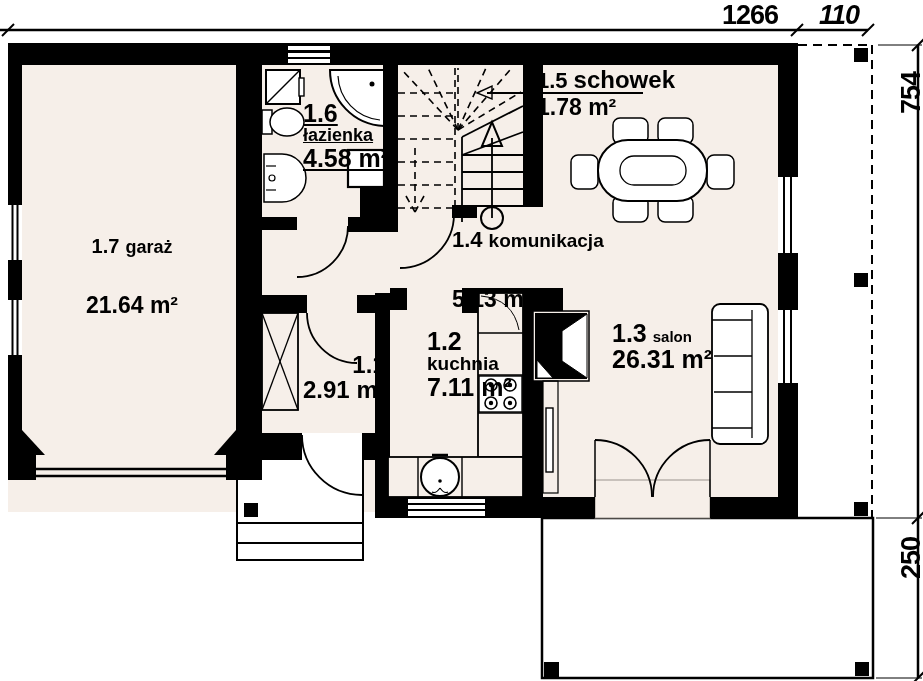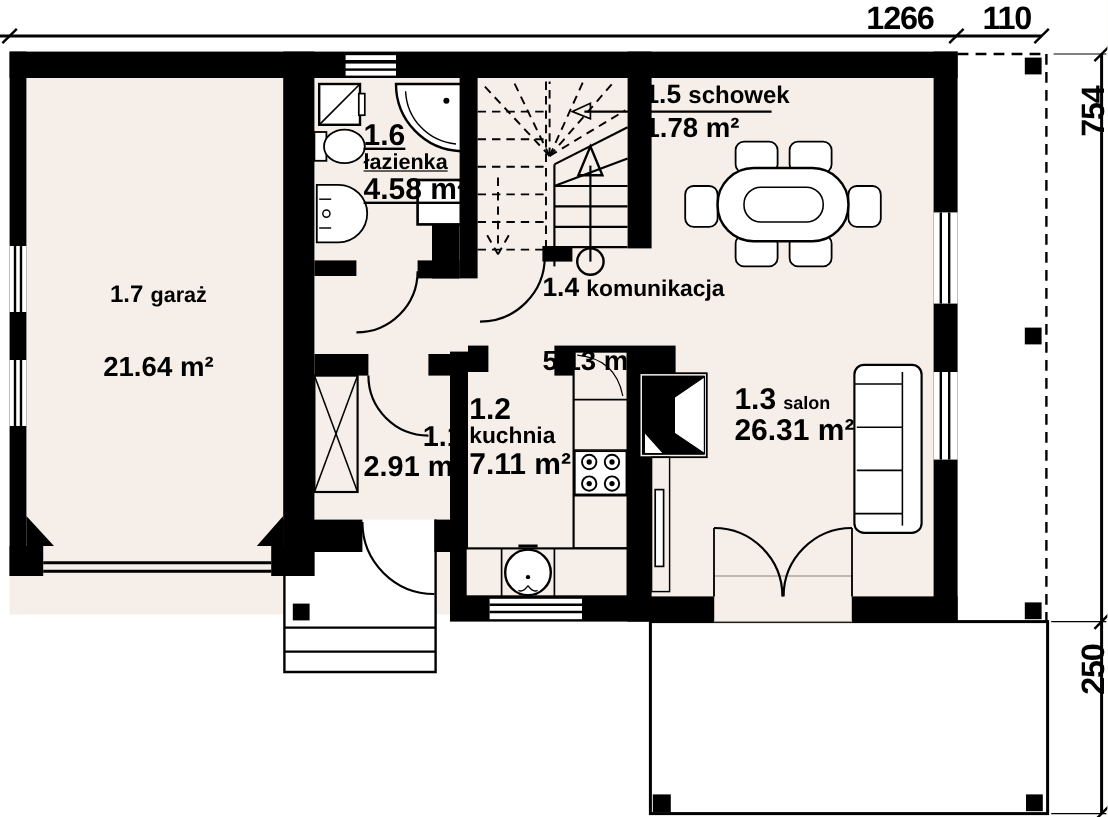--- a/index.html
+++ b/index.html
@@ -301,43 +301,43 @@
     <div class="ar">21.64 m²</div>
   </div>
 
   <div class="label" style="left:303px;top:100px;text-decoration:underline;">
     <div class="n-xl">1.6</div>
     <div class="nm">łazienka</div>
     <div class="n-xl">4.58 m²</div>
   </div>
 
   <div class="label" style="left:537px;top:67px;">
-    <div><span class="n-lg sp" style="font-size:22px">1.5</span><span class="nm" style="font-size:20px">schowek</span></div>
+    <div><span class="n-lg sp" style="font-size:22px">1.5</span><span class="nm" style="font-size:24px">schowek</span></div>
     <div class="ar" style="margin-top:3px">1.78 m²</div>
   </div>
 
   <div class="label" style="left:452px;top:228px;">
     <div><span class="n-lg sp" style="font-size:22px">1.4</span><span class="nm" style="font-size:19px">komunikacja</span></div>
     <div class="ar">5.13 m²</div>
   </div>
 
-  <div class="label" style="left:391px;top:328px;">
+  <div class="label" style="left:391px;top:328px;padding-left:36px;">
     <div class="n-xl">1.2</div>
     <div class="nm" style="font-size:19px">kuchnia</div>
     <div class="n-xl">7.11 m²</div>
   </div>
 
   <div class="label" style="left:303px;top:352px;text-align:right;">
     <div class="n-lg">1.1</div>
     <div class="n-lg">2.91 m²</div>
   </div>
 
   <div class="label" style="left:612px;top:320px;">
     <div><span class="n-xl sp">1.3</span><span class="nm" style="font-size:15px">salon</span></div>
     <div class="n-xl">26.31 m²</div>
   </div>
 
   <div class="label dim ctr" style="left:700px;top:1px;width:100px;text-align:center;">1266</div>
-  <div class="label dim ctr" style="left:806px;top:1px;width:66px;">110</div>
+  <div class="label dim ctr" style="left:806px;top:1px;width:66px;font-style:italic;">110</div>
   <div class="label dim rot" style="left:897px;top:138px;width:90px;">754</div>
   <div class="label dim rot" style="left:897px;top:602px;width:88px;">250</div>
 
 </div>
 
 </body></html>

